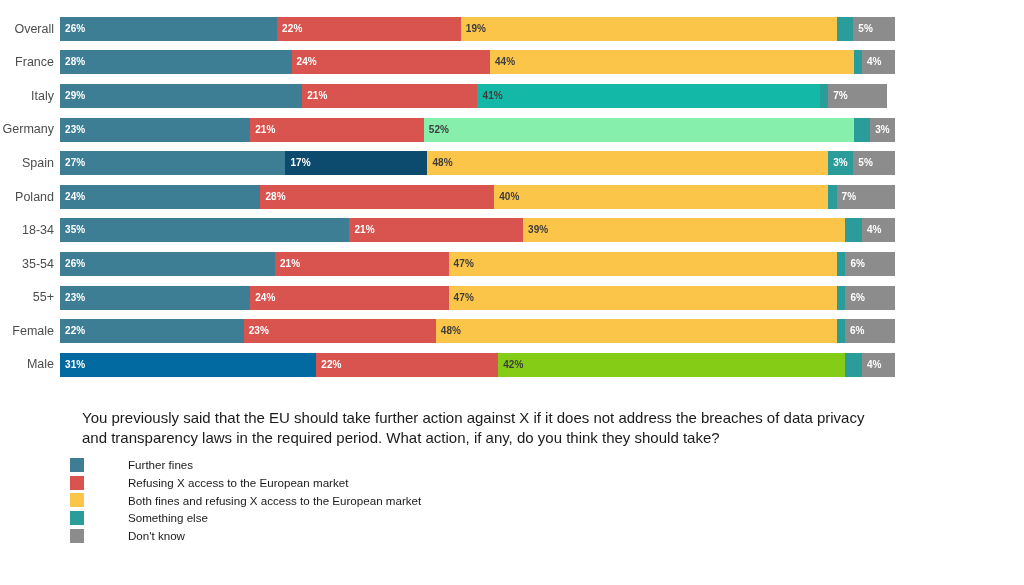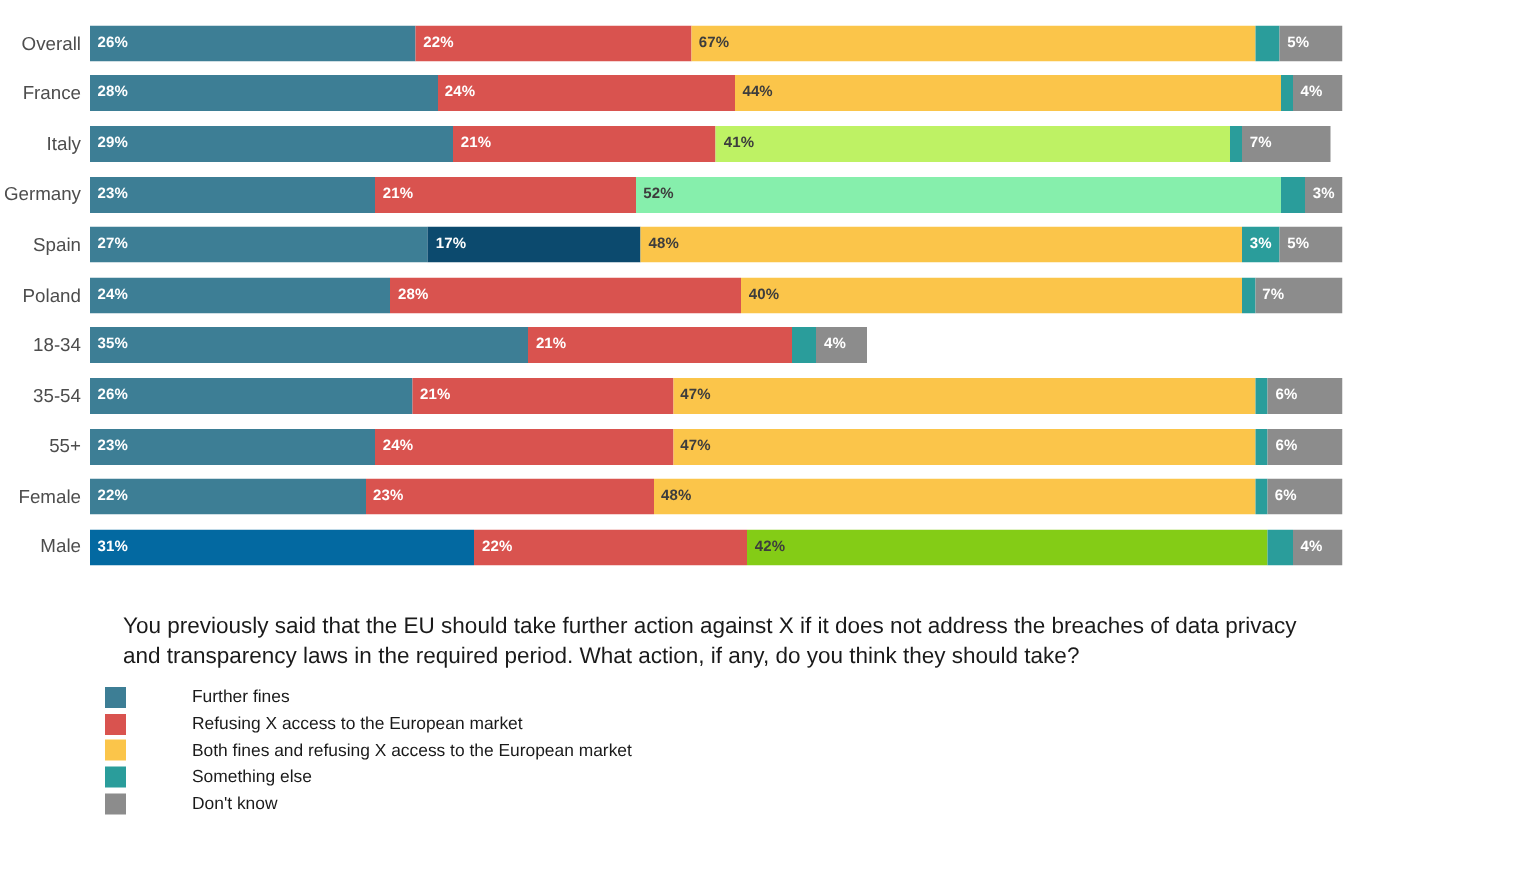--- a/index.html
+++ b/index.html
@@ -100,21 +100,21 @@
       <div class="row">
         <div class="row-label">Overall</div>
         <div class="bar">
           <div class="seg blue" style="background: rgb(61, 126, 149); width: 26%;">
             <span class="seg-label">26%</span>
           </div>
           <div class="seg red" style="background: rgb(217, 83, 79); width: 22%;">
             <span class="seg-label">22%</span>
           </div>
           <div class="seg yellow" style="background: rgb(251, 197, 74); width: 45%;">
-            <span class="seg-label">67%</span>
+            <span class="seg-label">19%</span>
           </div>
           <div class="seg teal" style="background: rgb(42, 157, 155); width: 2%;">
             <span class="seg-label"></span>
           </div>
           <div class="seg grey" style="background: rgb(140, 140, 140); width: 5%;">
             <span class="seg-label">5%</span>
           </div>
         </div>
       </div>
       <div class="row">
@@ -139,21 +139,21 @@
       </div>
       <div class="row">
         <div class="row-label">Italy</div>
         <div class="bar">
           <div class="seg blue" style="background: rgb(61, 126, 149); width: 29%;">
             <span class="seg-label">29%</span>
           </div>
           <div class="seg red" style="background: rgb(217, 83, 79); width: 21%;">
             <span class="seg-label">21%</span>
           </div>
-          <div class="seg yellow" style="background: #bef264; width: 41%;">
+          <div class="seg yellow" style="background: #14b8a6; width: 41%;">
             <span class="seg-label">41%</span>
           </div>
           <div class="seg teal" style="background: rgb(42, 157, 155); width: 1%;">
             <span class="seg-label"></span>
           </div>
           <div class="seg grey" style="background: rgb(140, 140, 140); width: 7%;">
             <span class="seg-label">7%</span>
           </div>
         </div>
       </div>
@@ -218,20 +218,23 @@
         </div>
       </div>
       <div class="row">
         <div class="row-label">18-34</div>
         <div class="bar">
           <div class="seg blue" style="background: rgb(61, 126, 149); width: 35%;">
             <span class="seg-label">35%</span>
           </div>
           <div class="seg red" style="background: rgb(217, 83, 79); width: 21%;">
             <span class="seg-label">21%</span>
+          </div>
+          <div class="seg yellow" style="background: rgb(251, 197, 74); width: 39%;">
+            <span class="seg-label">39%</span>
           </div>
           <div class="seg teal" style="background: rgb(42, 157, 155); width: 2%;">
             <span class="seg-label"></span>
           </div>
           <div class="seg grey" style="background: rgb(140, 140, 140); width: 4%;">
             <span class="seg-label">4%</span>
           </div>
         </div>
       </div>
       <div class="row">

